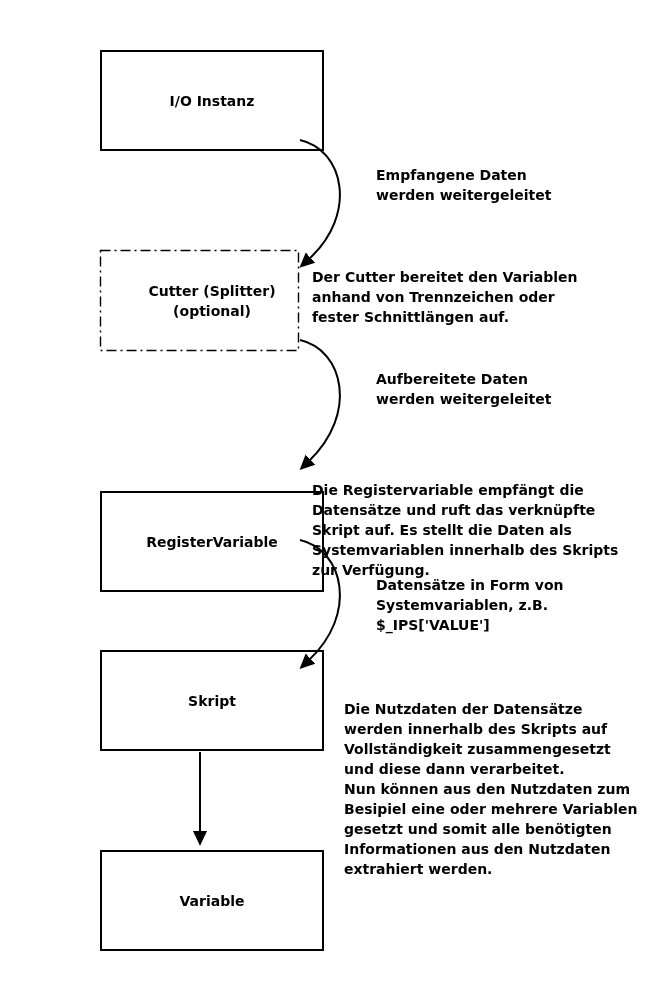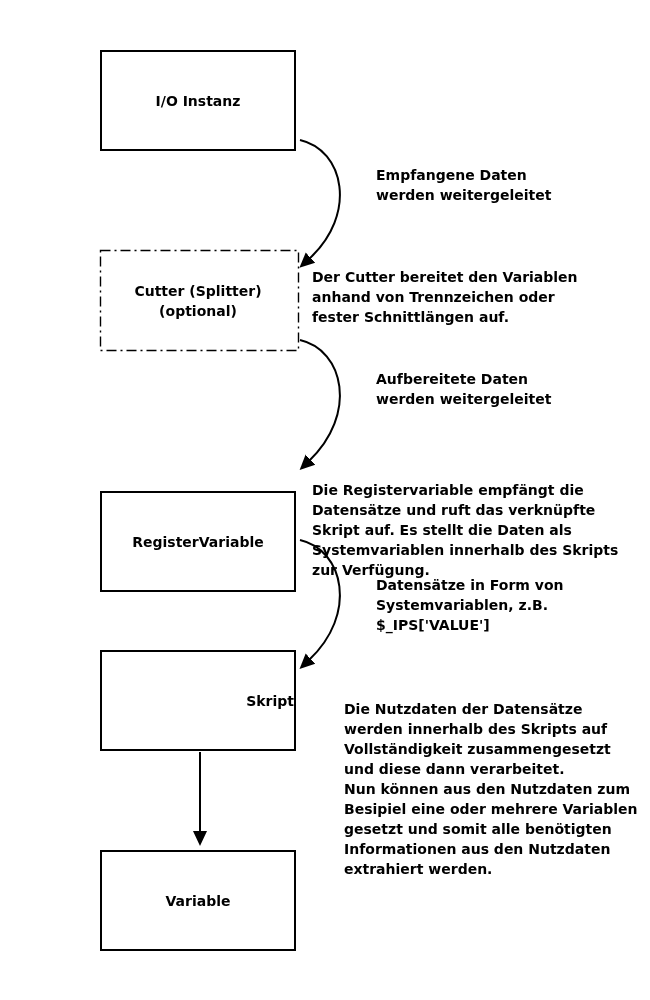--- a/index.html
+++ b/index.html
@@ -19,21 +19,21 @@
   .arrow-layer {
     position: absolute;
     left: 0;
     top: 0;
     width: 650px;
     height: 1000px;
   }
   .box {
     position: absolute;
     left: 100px;
-    width: 196px;
+    width: 224px;
     height: 101px;
     box-sizing: border-box;
     border: 2px solid #000000;
     display: flex;
     align-items: center;
     justify-content: center;
     text-align: center;
     background: transparent;
   }
   .box.no-border {
@@ -58,21 +58,21 @@
     left: 352px;
     font-size: 14px;
     font-weight: bold;
     line-height: 20px;
     white-space: pre;
     margin-left: 24px;
   }
   #box-io       { top: 50px;  }
   #box-cutter   { top: 250px; }
   #box-register { top: 451px; margin-top: 40px; }
-  #box-skript   { top: 650px; justify-content: flex-end; }
+  #box-skript   { top: 650px; }
   #box-variable { top: 850px; justify-content: center; }
   #annotation-io       { top: 49px;  }
   #annotation-cutter   { top: 267px; }
   #annotation-register { top: 480px; }
   #annotation-skript   { top: 699px; margin-left: 32px; }
   #arrow-label-1 { top: 165px; }
   #arrow-label-2 { top: 369px; }
   #arrow-label-3 { top: 575px; }
 </style>
 </head>

